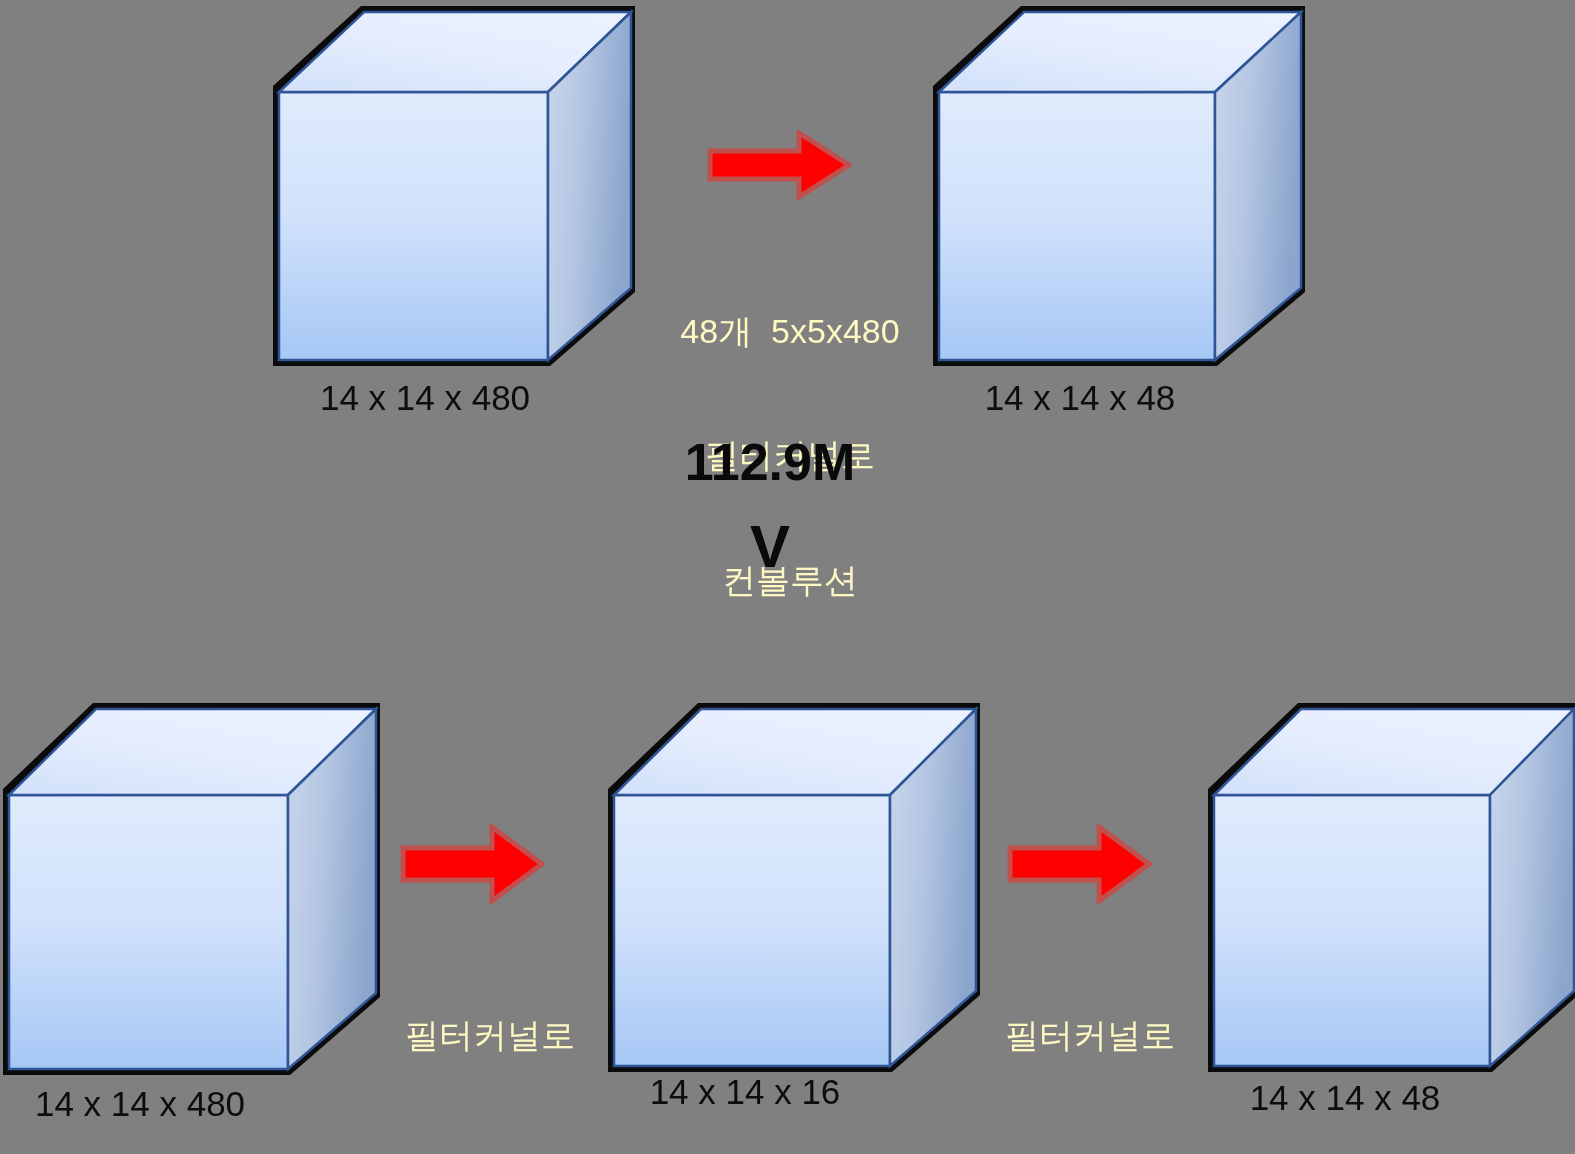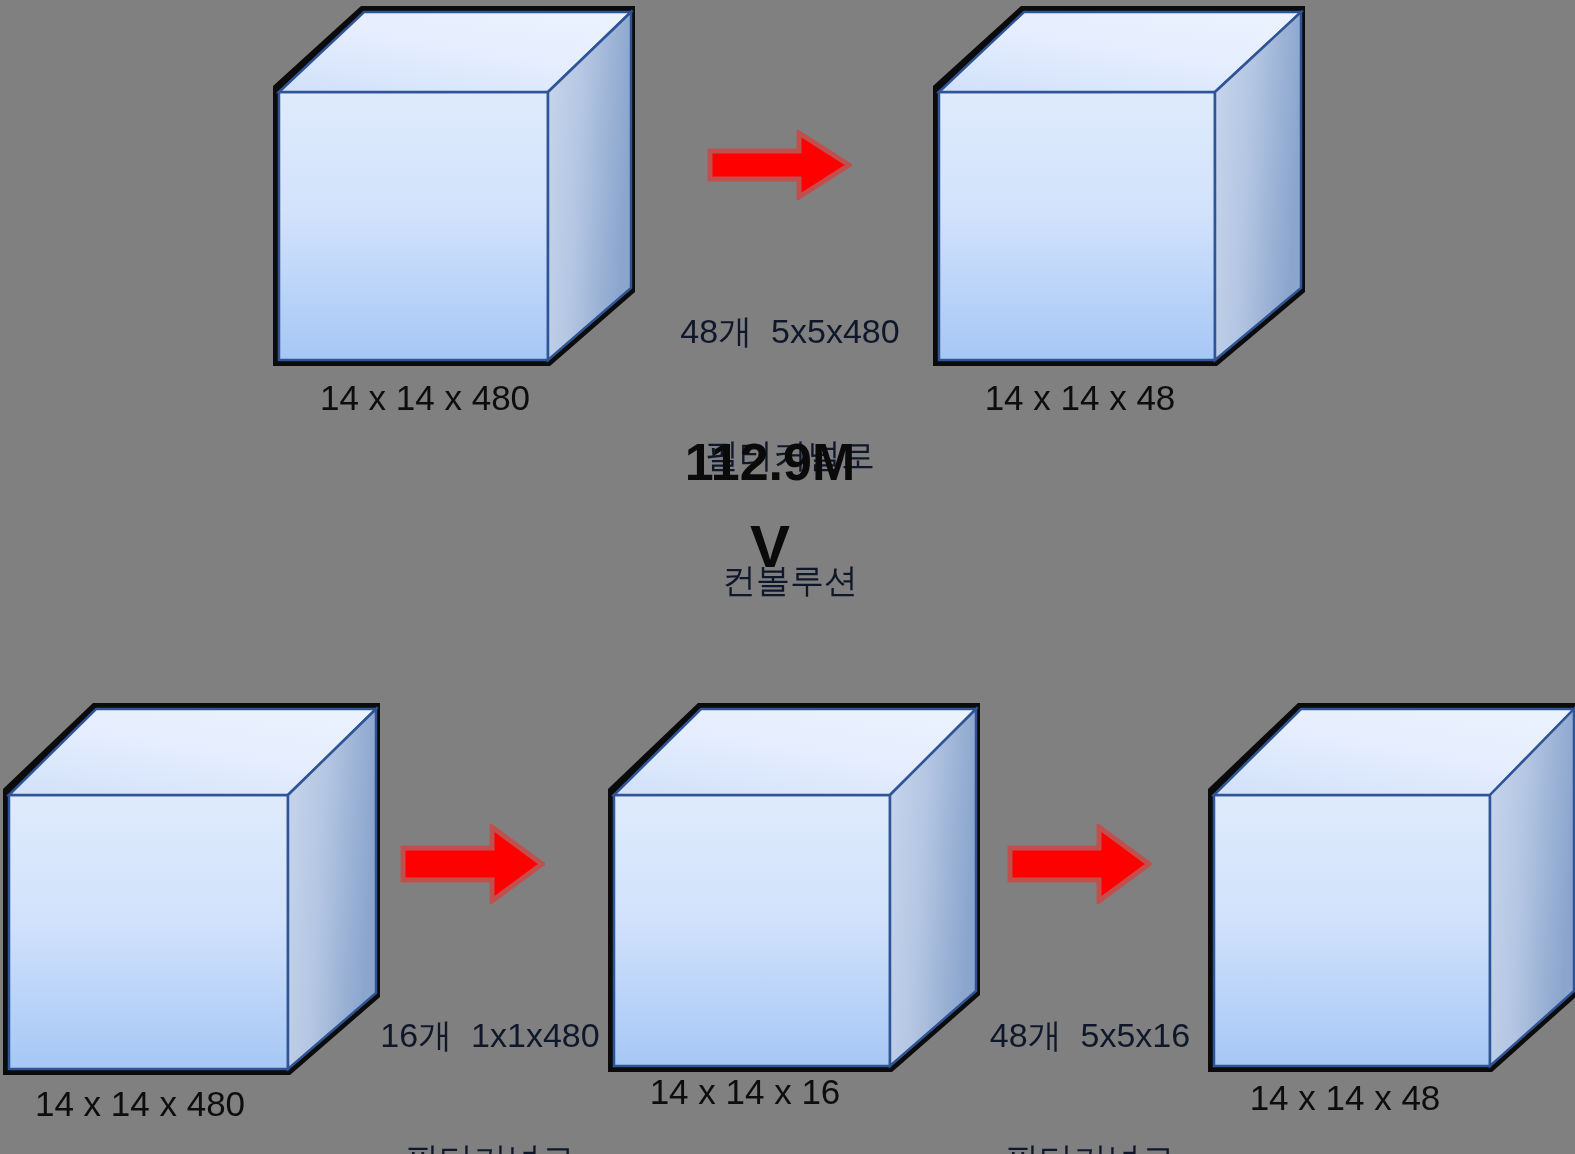--- a/index.html
+++ b/index.html
@@ -36,21 +36,21 @@
     position: absolute;
     color: #0d0d0d;
     font-size: 35px;
     line-height: 1.12;
     white-space: nowrap;
     text-align: center;
     font-family: "Liberation Sans", "DejaVu Sans", sans-serif;
   }
   .op-label {
     position: absolute;
-    color: #0f172a;
+    color: #fef9c3;
     font-size: 34px;
     line-height: 1.22;
     text-align: center;
     white-space: pre;
     font-family: "Liberation Sans", "DejaVu Sans", sans-serif;
   }
   .big-num {
     position: absolute;
     color: #0a0a0a;
     font-weight: bold;
@@ -135,21 +135,20 @@
   </div>
   <div class="dim-label" style="left:-110px; top:1084px; width:500px;">14 x 14 x 480</div>
 
   <div class="arrow" style="left:400px; top:824px;">
     <svg width="145" height="80" viewBox="0 0 145 80">
       <path d="M 3 24 L 92 24 L 92 3 L 142 40 L 92 77 L 92 56 L 3 56 Z" fill="#ff0000" stroke="#c0504d" stroke-width="5" stroke-linejoin="miter"></path>
     </svg>
   </div>
 
   <div class="op-label" style="left:300px; top:932px; width:380px;">
-    <div>16개  1x1x480</div>
     <div>필터커널로</div>
     
   </div>
 
   <div class="cube" style="left:600px; top:697px;">
     <svg width="385" height="382" viewBox="0 0 385 382">
       <path d="M 8 92 L 98 6 L 380 6 L 380 298 L 292 375 L 8 375 Z" fill="#0b0b0b"></path>
       <path d="M 14 98 L 14 369 L 290 369 L 290 98 Z" fill="url(#gFront)" stroke="#2f5596" stroke-width="2.5"></path>
       <path d="M 14 98 L 101 12 L 376 12 L 290 98 Z" fill="url(#gTop)" stroke="#2f5596" stroke-width="2.5"></path>
       <path d="M 290 98 L 376 12 L 376 294 L 290 369 Z" fill="url(#gSide)" stroke="#2f5596" stroke-width="2.5"></path>
@@ -157,21 +156,20 @@
   </div>
   <div class="dim-label" style="left:495px; top:1072px; width:500px;">14 x 14 x 16</div>
 
   <div class="arrow" style="left:1007px; top:824px;">
     <svg width="145" height="80" viewBox="0 0 145 80">
       <path d="M 3 24 L 92 24 L 92 3 L 142 40 L 92 77 L 92 56 L 3 56 Z" fill="#ff0000" stroke="#c0504d" stroke-width="5" stroke-linejoin="miter"></path>
     </svg>
   </div>
 
   <div class="op-label" style="left:900px; top:932px; width:380px;">
-    <div>48개  5x5x16</div>
     <div>필터커널로</div>
     
   </div>
 
   <div class="cube" style="left:1200px; top:697px;">
     <svg width="380" height="382" viewBox="0 0 380 382">
       <path d="M 8 92 L 98 6 L 378 6 L 378 298 L 292 375 L 8 375 Z" fill="#0b0b0b"></path>
       <path d="M 14 98 L 14 369 L 290 369 L 290 98 Z" fill="url(#gFront)" stroke="#2f5596" stroke-width="2.5"></path>
       <path d="M 14 98 L 101 12 L 374 12 L 290 98 Z" fill="url(#gTop)" stroke="#2f5596" stroke-width="2.5"></path>
       <path d="M 290 98 L 374 12 L 374 294 L 290 369 Z" fill="url(#gSide)" stroke="#2f5596" stroke-width="2.5"></path>

